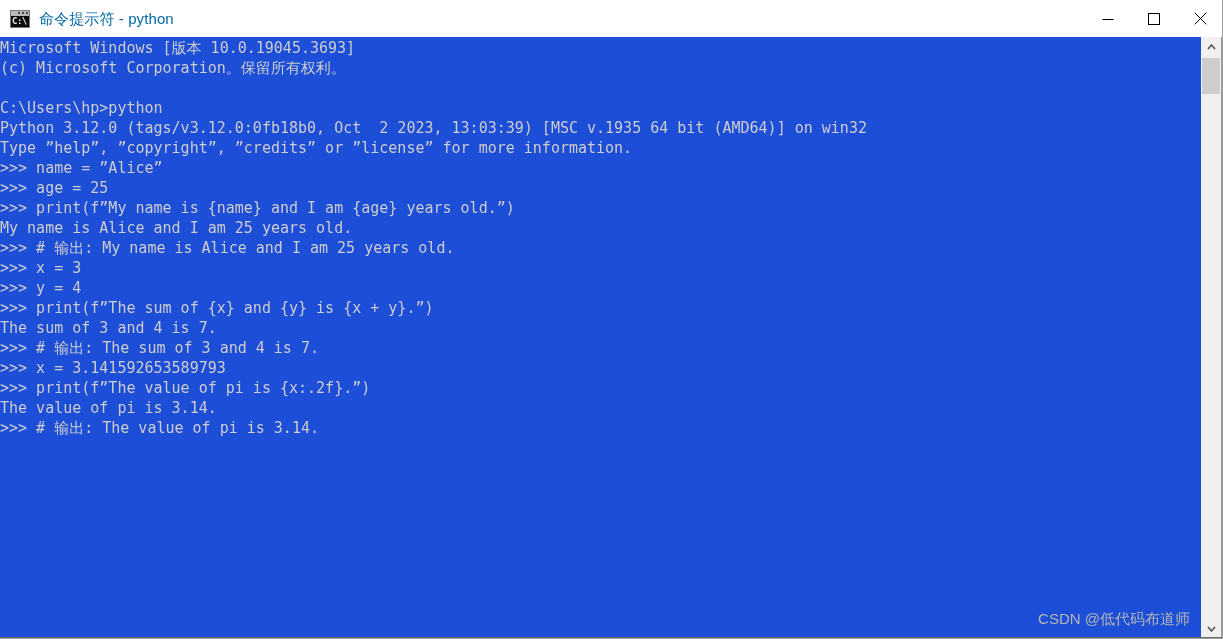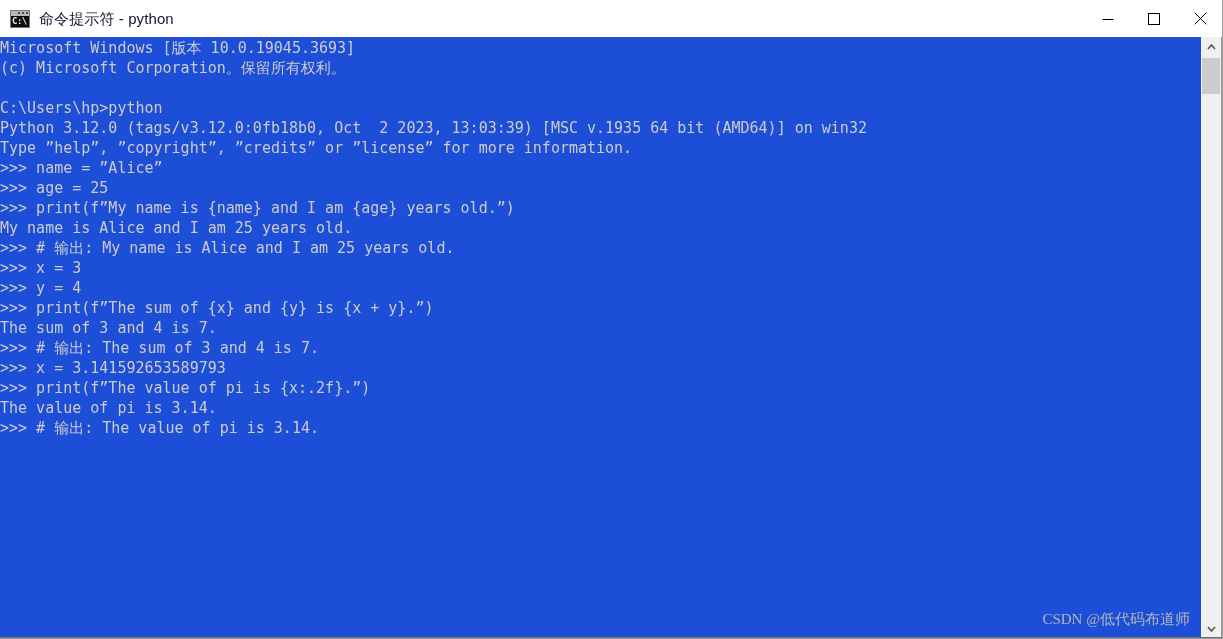--- a/index.html
+++ b/index.html
@@ -71,21 +71,21 @@
     top: 5px;
     font-family: "DejaVu Sans Mono", monospace;
     font-size: 9px;
     line-height: 11px;
     font-weight: bold;
     color: #f0f0f0;
     letter-spacing: -0.5px;
   }
   #window-title {
     font-size: 15px;
-    color: #0f172a;
+    color: #0369a1;
     line-height: 20px;
     white-space: nowrap;
     letter-spacing: 0.1px;
     text-align: right;
   }
   #window-controls {
     position: absolute;
     right: 0; top: 0;
     height: 37px;
     display: flex;
@@ -120,21 +120,21 @@
     font-family: "DejaVu Sans Mono", "Liberation Mono", monospace;
     font-size: 15px;
     line-height: 20px;
     color: #cccccc;
     letter-spacing: 0px;
   }
   #watermark {
     position: absolute;
     right: 12px;
     bottom: 9px;
-    font-family: Liberation Serif, serif;
+    font-family: Liberation Sans, sans-serif;
     font-size: 15px;
     color: #b5b5b5;
     white-space: nowrap;
   }
   
   #scrollbar {
     position: absolute;
     right: 2px;
     top: 37px;
     width: 19px;

